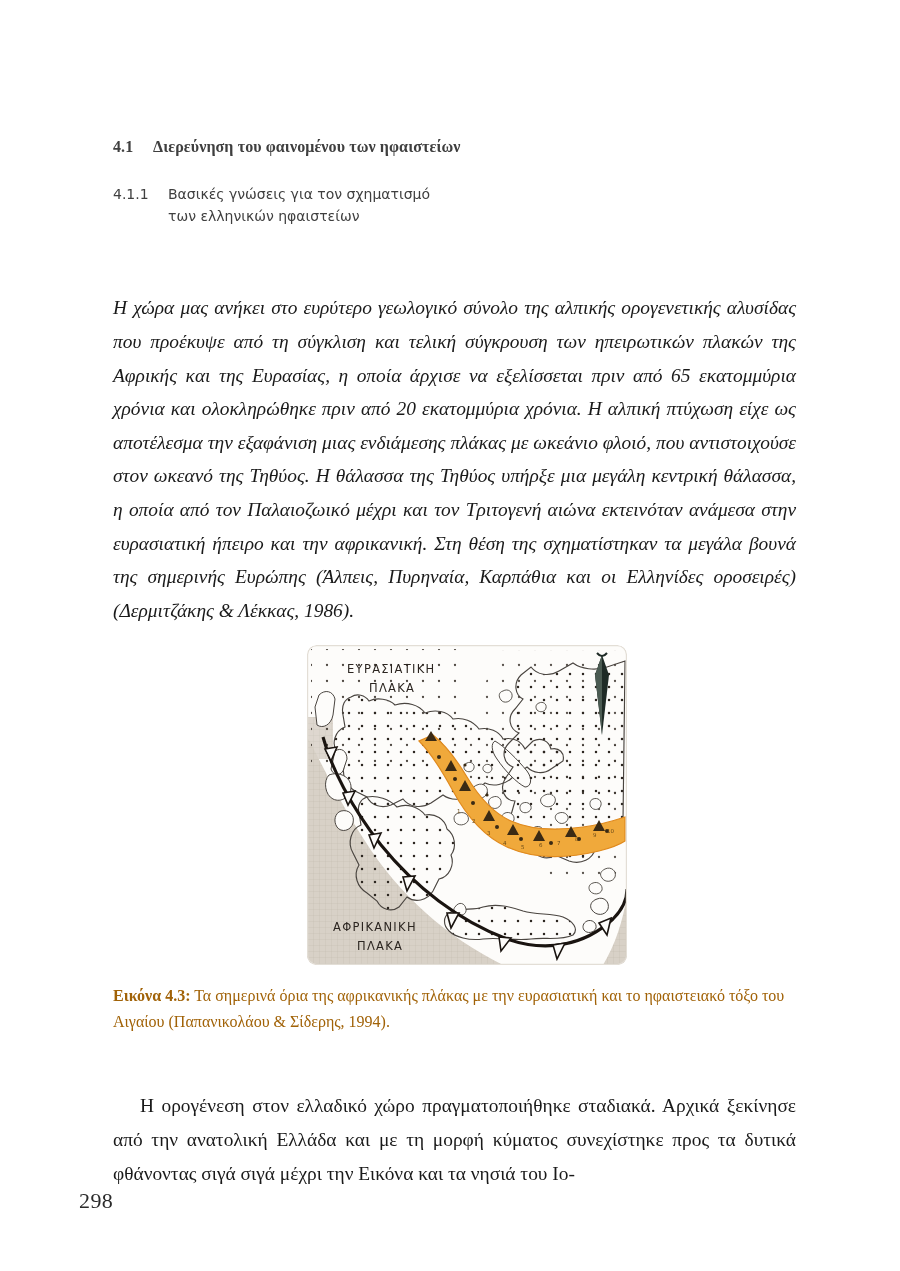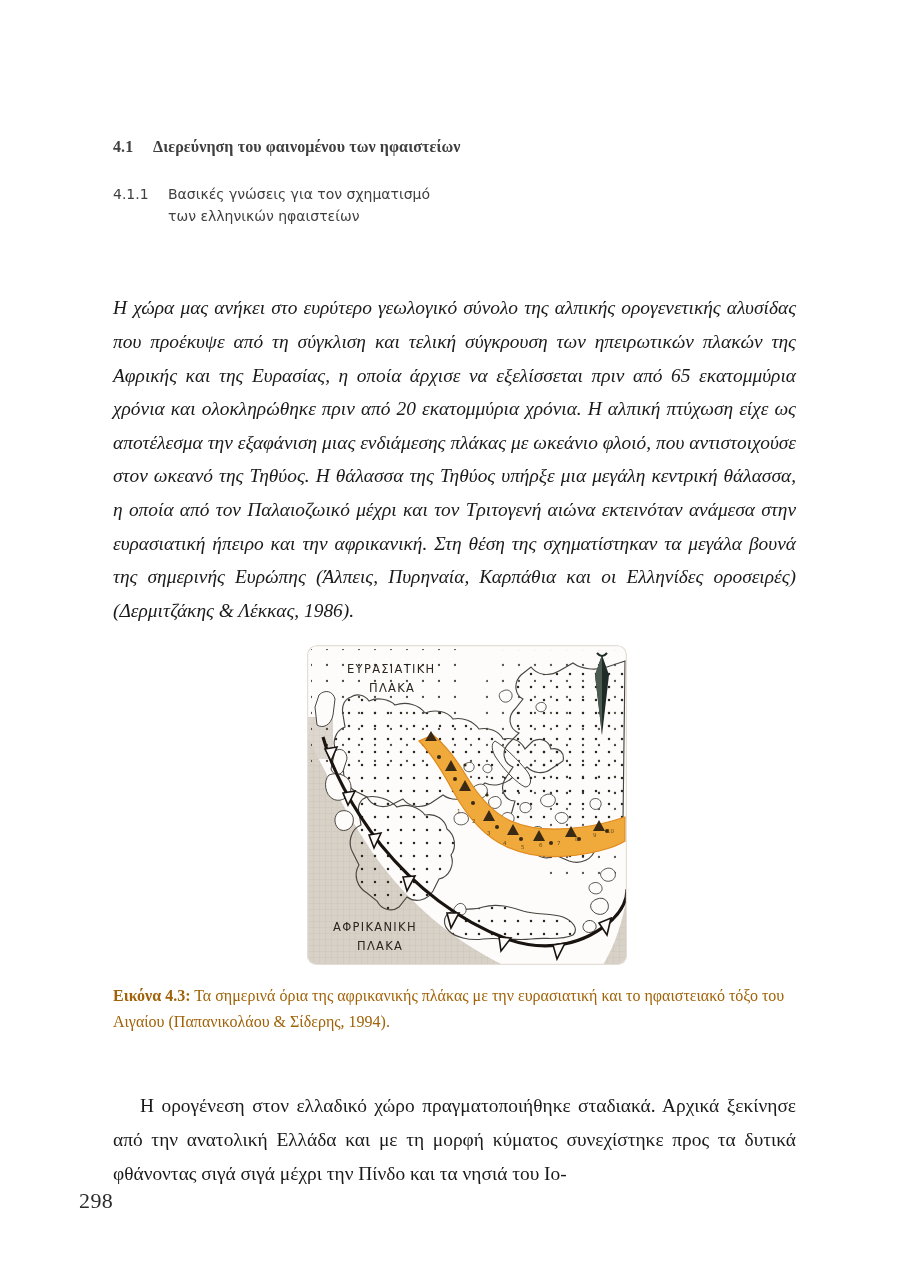--- a/index.html
+++ b/index.html
@@ -274,17 +274,17 @@
 
         <rect x="0.6" y="0.6" width="318.8" height="318.8" rx="9" ry="9" fill="none" stroke="#e3ded6" stroke-width="1.2"></rect>
       </g>
     </svg>
   </div>
 
   <div class="caption">
     <b>Εικόνα 4.3:</b><span> Τα σημερινά όρια της αφρικανικής πλάκας με την ευρασιατική και το ηφαιστειακό τόξο του Αιγαίου (Παπανικολάου &amp; Σίδερης, 1994).</span>
   </div>
 
-  <p class="para p2">Η ορογένεση στον ελλαδικό χώρο πραγματοποιήθηκε σταδιακά. Αρχικά ξεκίνησε από την ανατολική Ελλάδα και με τη μορφή κύματος συνεχίστηκε προς τα δυτικά φθάνοντας σιγά σιγά μέχρι την Πίνδο και τα νησιά του Ιο-</p>
+  <p class="para p2">Η ορογένεση στον ελλαδικό χώρο πραγματοποιήθηκε σταδιακά. Αρχικά ξεκίνησε από την ανατολική Ελλάδα και με τη μορφή κύματος συνεχίστηκε προς τα δυτικά φθάνοντας σιγά σιγά μέχρι την Εικόνα και τα νησιά του Ιο-</p>
 
   <div class="folio">298</div>
 
 </div>
 
 </body></html>

